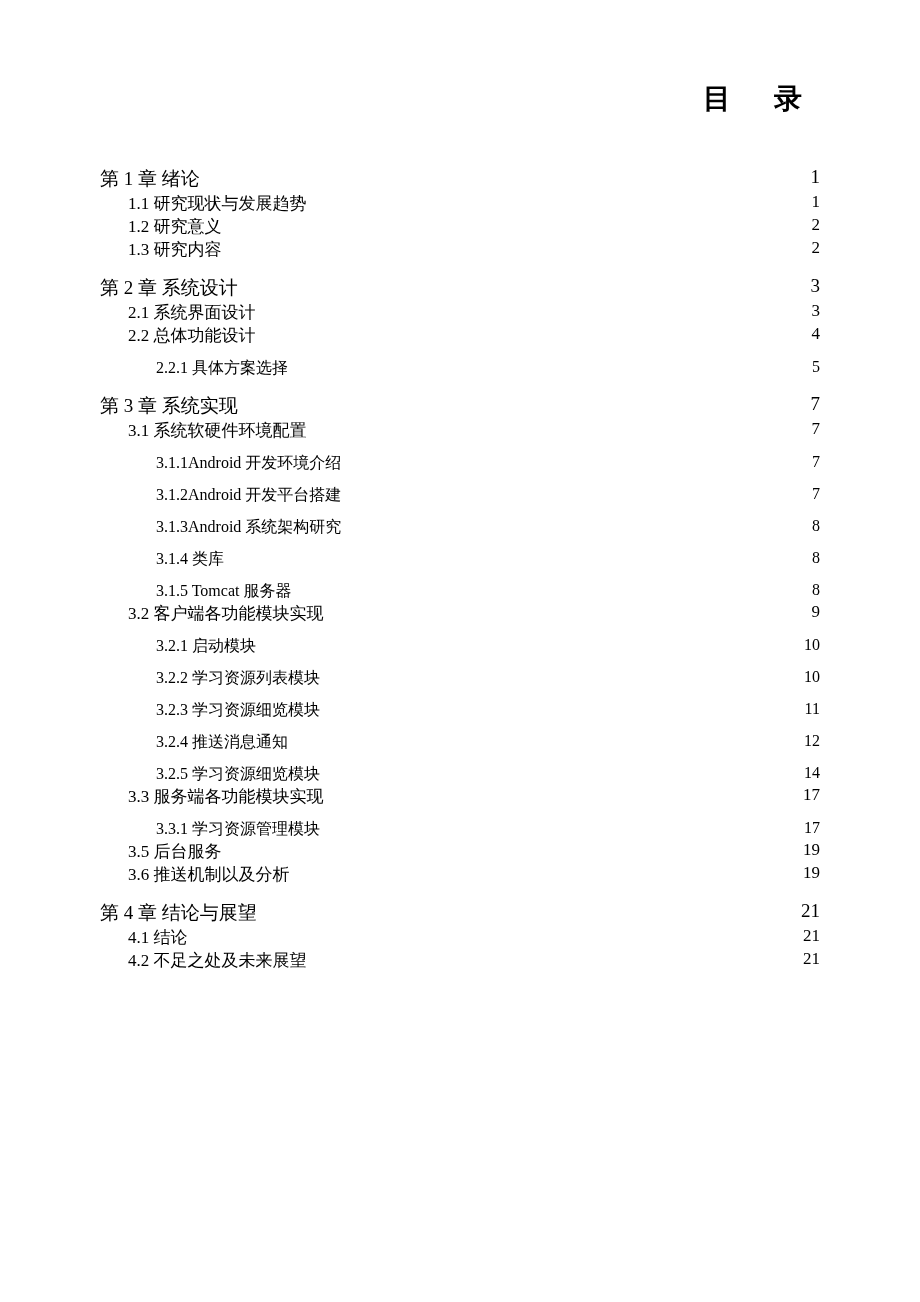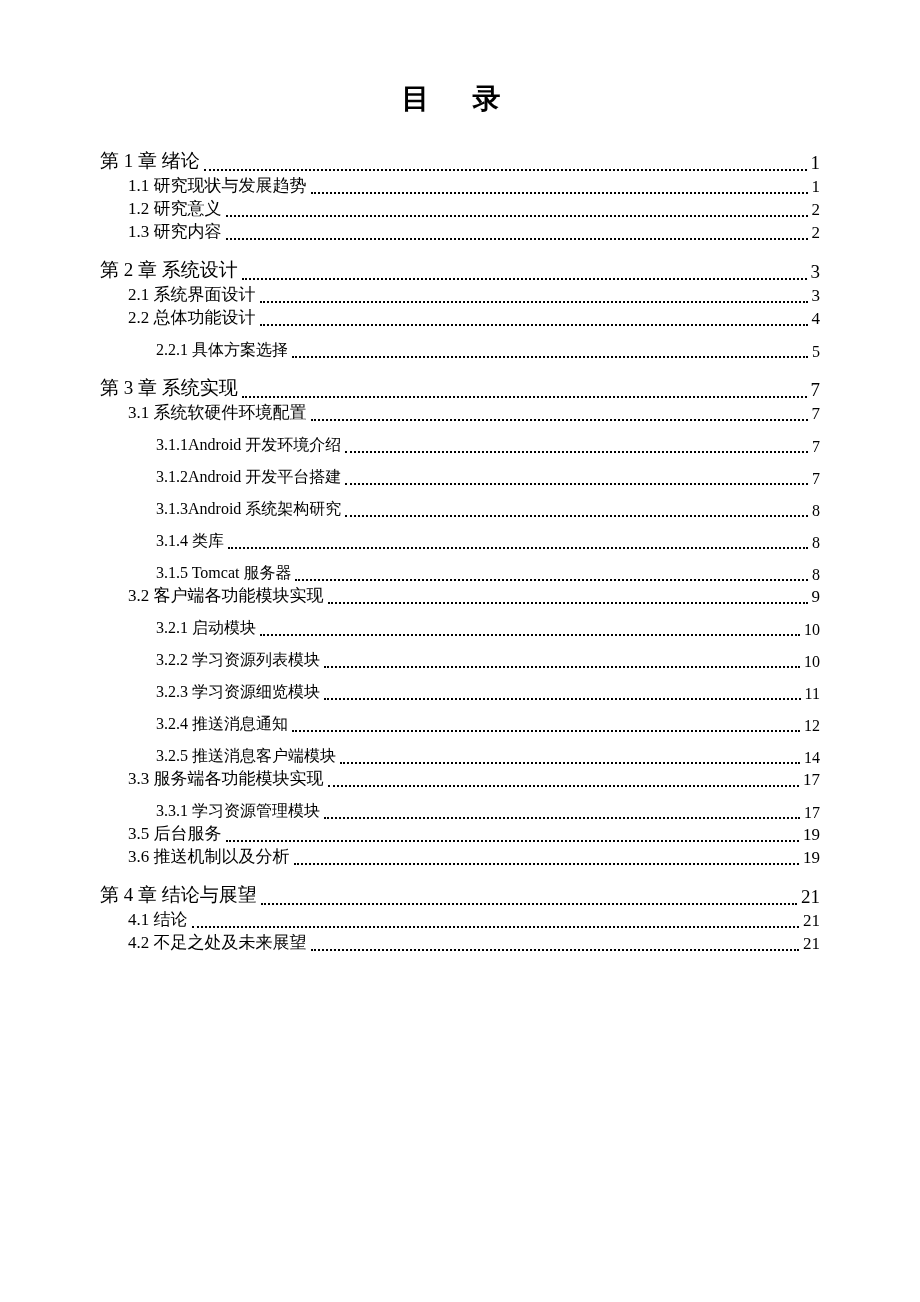--- a/index.html
+++ b/index.html
@@ -9,29 +9,29 @@
     }
     body {
       width: 920px;
       height: 1302px;
       background: #fff;
       font-family: "SimSun", "宋体", serif;
       padding: 80px 100px 80px 100px;
       color: #000;
     }
     .title {
-      text-align: center;
+      text-align: right;
       font-size: 28px;
       font-weight: bold;
       letter-spacing: 18px;
-      margin-bottom: 30px;
+      margin-bottom: 48px;
     }
     .toc-entry {
       display: flex;
-      align-items: flex-end;
+      align-items: flex-start;
       white-space: nowrap;
       overflow: hidden;
     }
     .toc-label {
       flex-shrink: 0;
     }
     .toc-dots {
       flex: 1;
       overflow: hidden;
       border-bottom: 2px dotted #000;
@@ -157,21 +157,21 @@
       <span class="toc-label">3.2.3  学习资源细览模块</span>
       <span class="toc-dots"></span>
       <span class="toc-page">11</span>
     </div>
     <div class="toc-entry level-2">
       <span class="toc-label">3.2.4  推送消息通知</span>
       <span class="toc-dots"></span>
       <span class="toc-page">12</span>
     </div>
     <div class="toc-entry level-2">
-      <span class="toc-label">3.2.5  推送消息客户端模块</span>
+      <span class="toc-label">3.2.5  学习资源细览模块</span>
       <span class="toc-dots"></span>
       <span class="toc-page">14</span>
     </div>
     <div class="toc-entry level-1">
       <span class="toc-label">3.3  服务端各功能模块实现</span>
       <span class="toc-dots"></span>
       <span class="toc-page">17</span>
     </div>
     <div class="toc-entry level-2">
       <span class="toc-label">3.3.1 学习资源管理模块</span>

